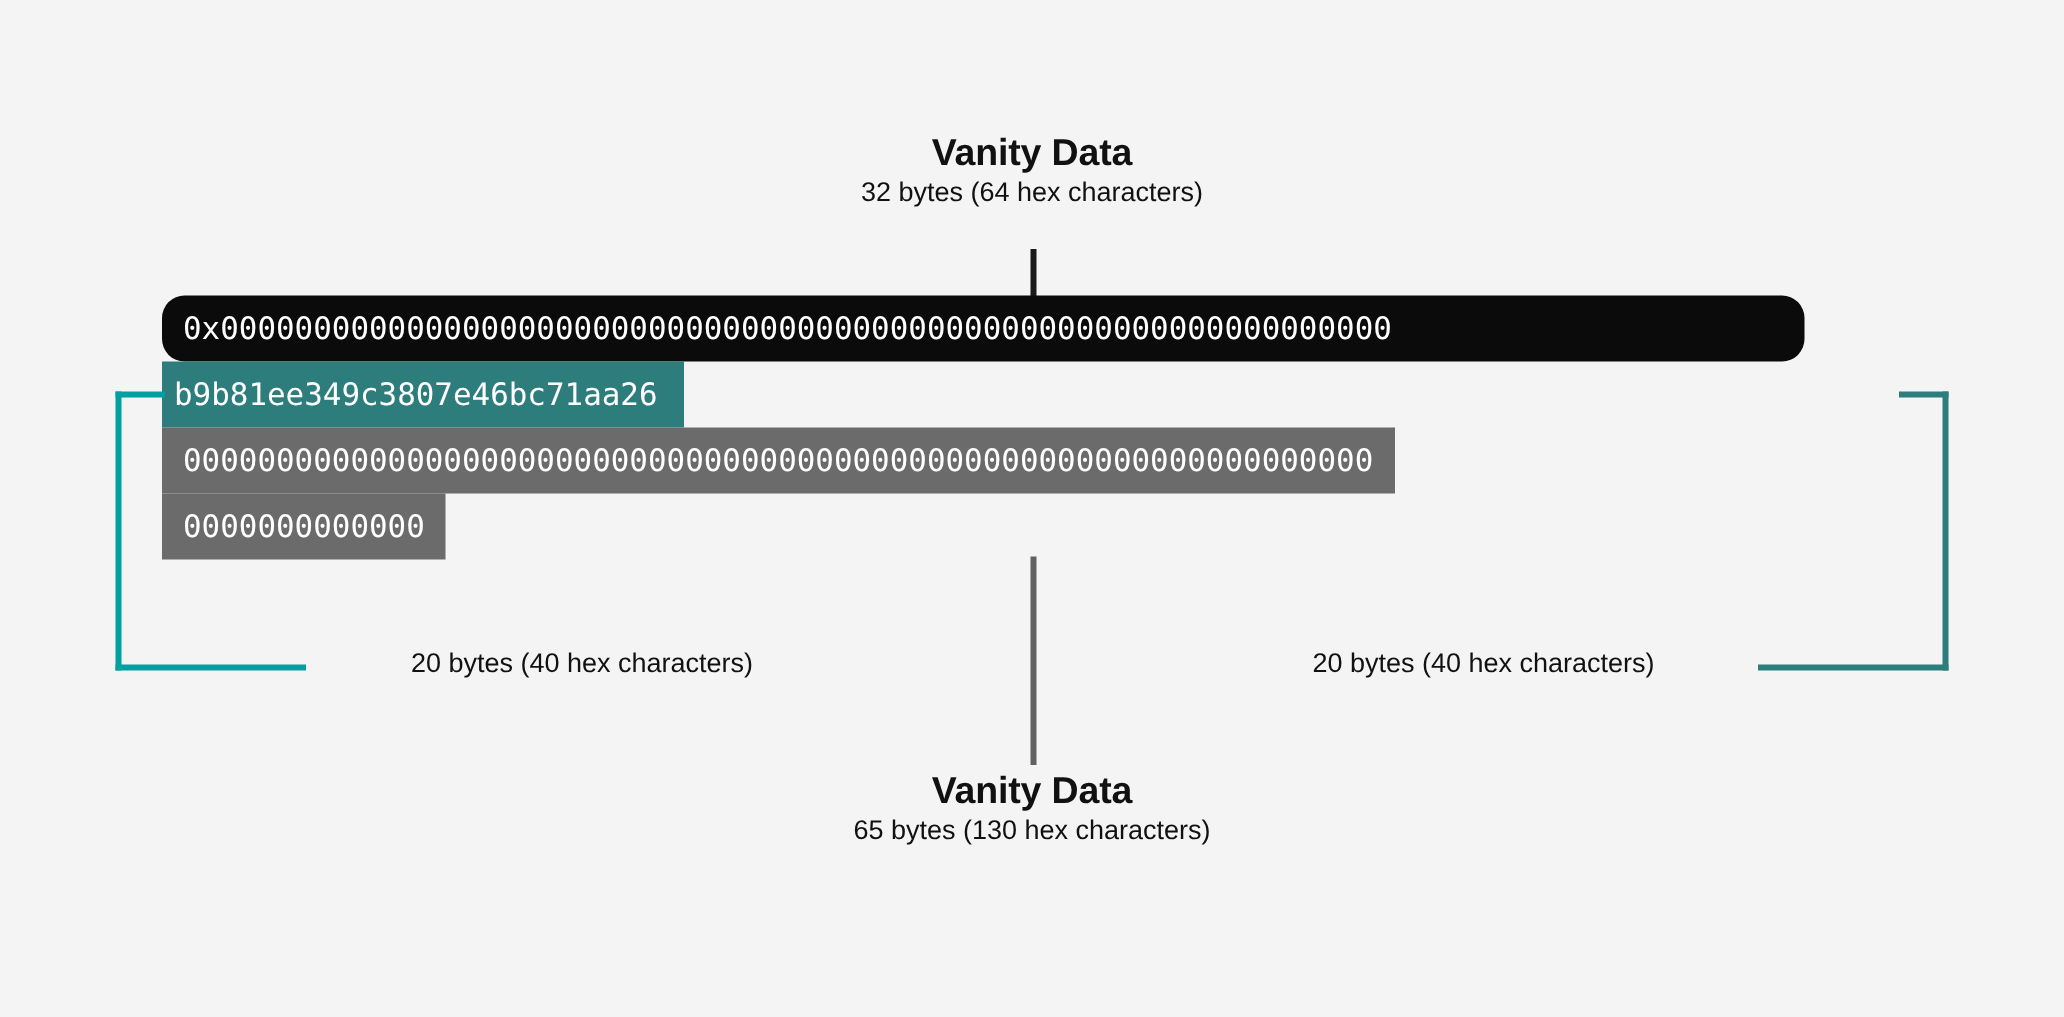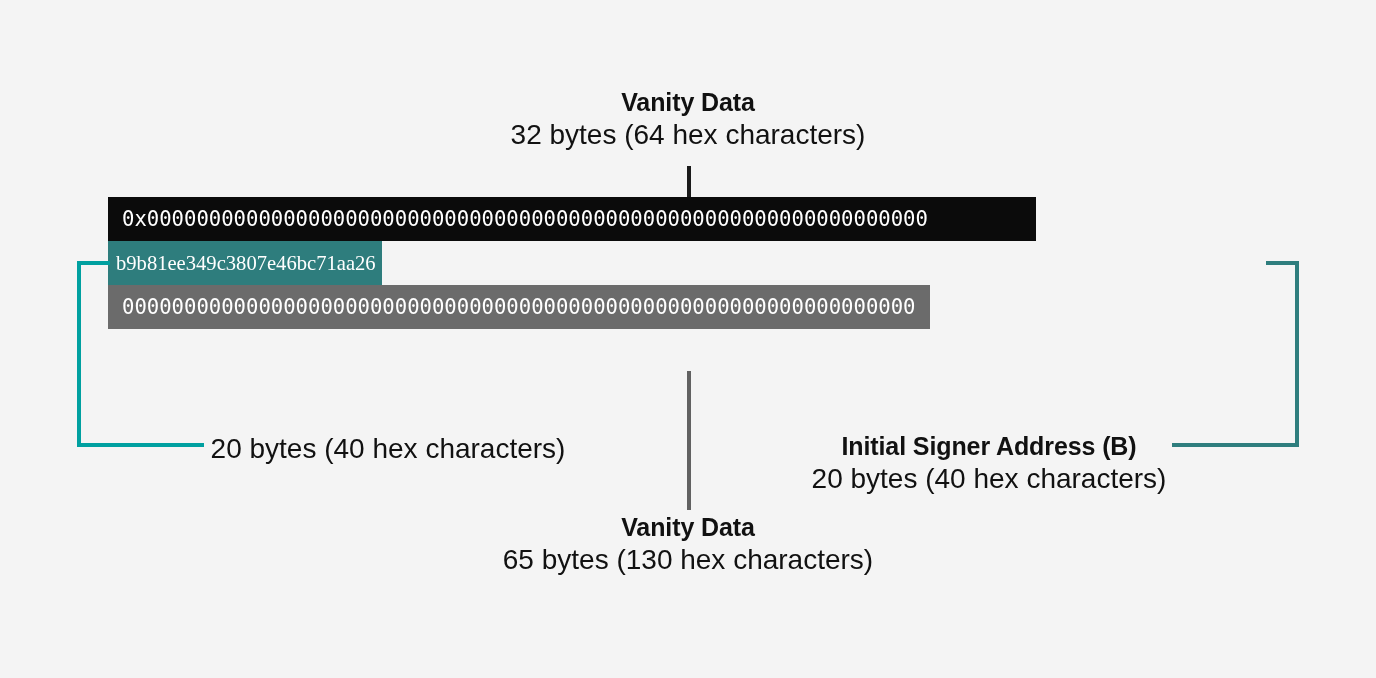--- a/index.html
+++ b/index.html
@@ -20,21 +20,21 @@
   
   .lbl-title {
     font-size: 25px;
     font-weight: bold;
     color: #111111;
     letter-spacing: -0.1px;
     white-space: nowrap;
     line-height: 1.18;
   }
   .lbl-sub {
-    font-size: 28px;
+    font-size: 18px;
     font-weight: normal;
     color: #111111;
     white-space: nowrap;
     line-height: 1.22;
   }
   .lblblock { position: absolute; text-align: center; }
 
   
   #hexblock {
     position: absolute;
@@ -79,51 +79,53 @@
   <div class="lblblock" style="left:438px; top:88px; width:500px;">
     <div class="lbl-title">Vanity Data</div>
     <div class="lbl-sub">32 bytes (64 hex characters)</div>
   </div>
 
   <div class="vline" style="left:687px; top:166px; width:4px; height:33px; background:#1a1a1a;"></div>
 
   <div id="hexblock">
 
     <div class="hexrow">
-      <div class="seg seg-black pad-l pad-r" style="width:928px;">0x000000000000000000000000000000000000000000000000000000000000000</div>
+      <div class="seg seg-black pad-l pad-r" style="width:1095px;border-radius:15px;">0x000000000000000000000000000000000000000000000000000000000000000</div>
     </div>
 
     <div class="hexrow">
-      <div class="seg seg-dteal pad-l" style="padding-left:8px; padding-right:6px;font-family:Liberation Serif, serif;">b9b81ee349c3807e46bc71aa26</div>
+      <div class="seg seg-dteal pad-l" style="padding-left:8px; padding-right:18px;">b9b81ee349c3807e46bc71aa26</div>
     </div>
 
 
     <div class="hexrow">
       <div class="seg seg-gray pad-l pad-r">0000000000000000000000000000000000000000000000000000000000000000</div>
     </div>
 
+    <div class="hexrow">
+      <div class="seg seg-gray pad-l pad-r">0000000000000</div>
+    </div>
 
   </div>
 
   <div class="bracket" style="left:77px; top:261px; width:4px; height:186px; background:#00a0a0;"></div>
 
   <div class="bracket" style="left:77px; top:261px; width:33px; height:4px; background:#00a0a0;"></div>
 
   <div class="bracket" style="left:77px; top:443px; width:127px; height:4px; background:#00a0a0;"></div>
 
   <div class="bracket" style="left:1295px; top:261px; width:4px; height:186px; background:#2e7d7d;"></div>
   <div class="bracket" style="left:1266px; top:261px; width:33px; height:4px; background:#2e7d7d;"></div>
   <div class="bracket" style="left:1172px; top:443px; width:127px; height:4px; background:#2e7d7d;"></div>
 
   <div class="lblblock" style="left:163px; top:432px; width:450px;">
     <div class="lbl-sub">20 bytes (40 hex characters)</div>
   </div>
 
   <div class="lblblock" style="left:764px; top:432px; width:450px;">
-    <div class="lbl-title">Initial Signer Address (B)</div>
     <div class="lbl-sub">20 bytes (40 hex characters)</div>
   </div>
 
   <div class="vline" style="left:687px; top:371px; width:4px; height:139px; background:#616161;"></div>
 
   <div class="lblblock" style="left:438px; top:513px; width:500px;">
     <div class="lbl-title">Vanity Data</div>
     <div class="lbl-sub">65 bytes (130 hex characters)</div>
   </div>
 

